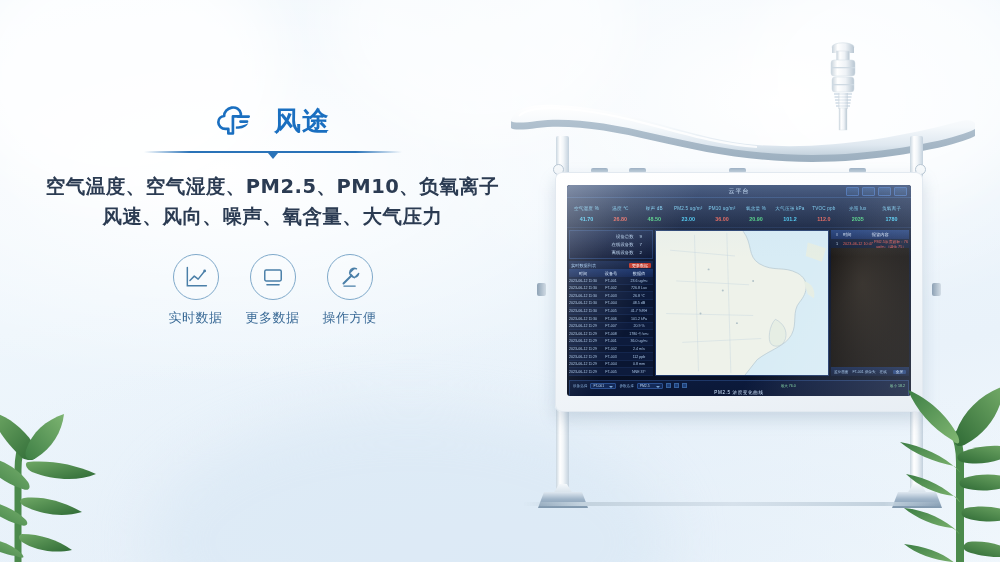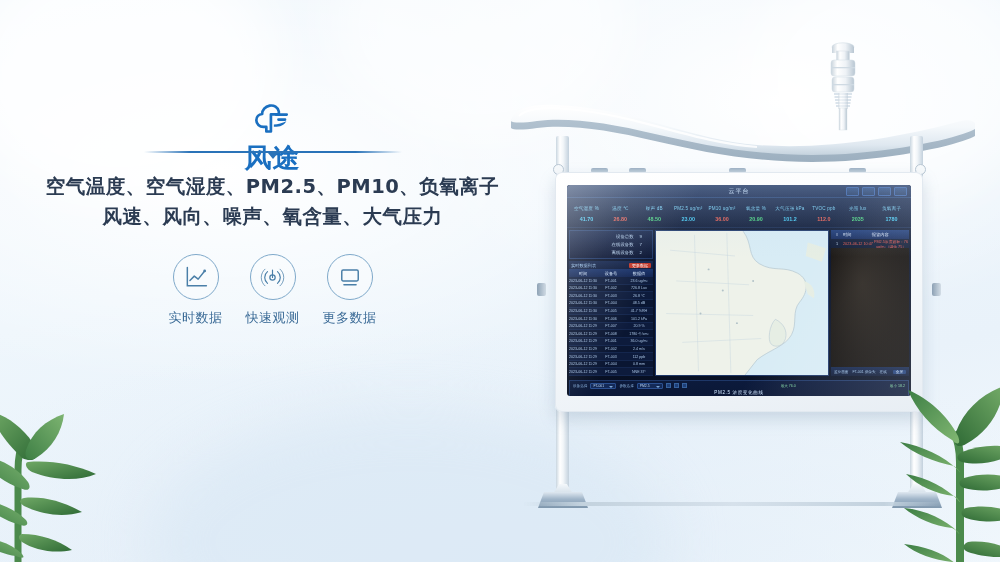--- a/index.html
+++ b/index.html
@@ -20,23 +20,22 @@
 
   
   .blob { position:absolute; border-radius:50%; filter:blur(26px); pointer-events:none; }
 
   
   #leftcol {
     position:absolute; left:0; top:0; width:545px; height:562px;
     display:flex; flex-direction:column; align-items:center;
   }
   #logo {
-    margin-top:104px; display:flex; align-items:center; gap:9px;
+    margin-top:104px; display:flex; align-items:center; gap:19px;
     height:34px;
-    flex-direction:column;
   }
   #logo .mark { width:40px; height:30px; }
   #logo .brand {
     font-size:27px; font-weight:bold; color:#1a6fc0;
     letter-spacing:1px; line-height:30px;
     font-family:"DejaVu Sans","Liberation Sans",sans-serif;
   }
 
   #headline {
     margin-top:14px;
@@ -295,44 +294,42 @@
         <span class="ring">
           <svg viewBox="0 0 30 30" width="26" height="26">
             <path d="M5 4 L5 25 L27 25" fill="none" stroke="#4a7fa8" stroke-width="1.7" stroke-linecap="round"></path>
             <path d="M8 19 L13 14 L17.5 17.5 L25 8" fill="none" stroke="#4a7fa8" stroke-width="1.7" stroke-linecap="round" stroke-linejoin="round"></path>
             <circle cx="25" cy="8" r="1.6" fill="#4a7fa8"></circle>
           </svg>
         </span>
         <span class="lbl">实时数据</span>
       </div>
 
-      <div class="feat">
-        <span class="ring">
-          <svg viewBox="0 0 30 30" width="25" height="25">
-            <circle cx="15" cy="15" r="3.2" fill="none" stroke="#4a7fa8" stroke-width="1.5"></circle>
-            <path d="M15 15 L15 6" stroke="#4a7fa8" stroke-width="1.4" stroke-linecap="round"></path>
-            <path d="M9 22 A9 9 0 0 1 9 8" fill="none" stroke="#4a7fa8" stroke-width="1.4" stroke-linecap="round"></path>
-            <path d="M21 8 A9 9 0 0 1 21 22" fill="none" stroke="#4a7fa8" stroke-width="1.4" stroke-linecap="round"></path>
-            <path d="M6 25 A13 13 0 0 1 6 5" fill="none" stroke="#4a7fa8" stroke-width="1.2" stroke-linecap="round" opacity=".75"></path>
-            <path d="M24 5 A13 13 0 0 1 24 25" fill="none" stroke="#4a7fa8" stroke-width="1.2" stroke-linecap="round" opacity=".75"></path>
-          </svg>
-        </span>
-        <span class="lbl">快速观测</span>
-      </div>
 
       <div class="feat">
         <span class="ring">
           <svg viewBox="0 0 30 30" width="26" height="26">
             <rect x="5.5" y="7" width="19" height="12.5" rx="1.6" fill="none" stroke="#4a7fa8" stroke-width="1.7"></rect>
             <path d="M8 24 L22 24" stroke="#4a7fa8" stroke-width="1.7" stroke-linecap="round"></path>
           </svg>
         </span>
         <span class="lbl">更多数据</span>
       </div>
 
+      <div class="feat">
+        <span class="ring">
+          <svg viewBox="0 0 30 30" width="26" height="26">
+            <path d="M22.5 5.5 A5.2 5.2 0 1 0 25 11 L20 16 L14.5 10.5 L19.5 5.5
+                     A5.2 5.2 0 0 1 22.5 5.5 Z" fill="none" stroke="#4a7fa8" stroke-width="1.6" stroke-linejoin="round"></path>
+            <path d="M16.5 13.5 L7.5 22.5" stroke="#4a7fa8" stroke-width="2.3" stroke-linecap="round"></path>
+            <path d="M8 25.5 L21 25.5" stroke="#4a7fa8" stroke-width="1.6" stroke-linecap="round"></path>
+          </svg>
+        </span>
+        <span class="lbl">操作方便</span>
+      </div>
 
     </div>
 
   </div>
 
   <div id="kiosk">
 
     <div id="sensor">
       <svg viewBox="0 0 40 92" width="40" height="92">
         <defs>

